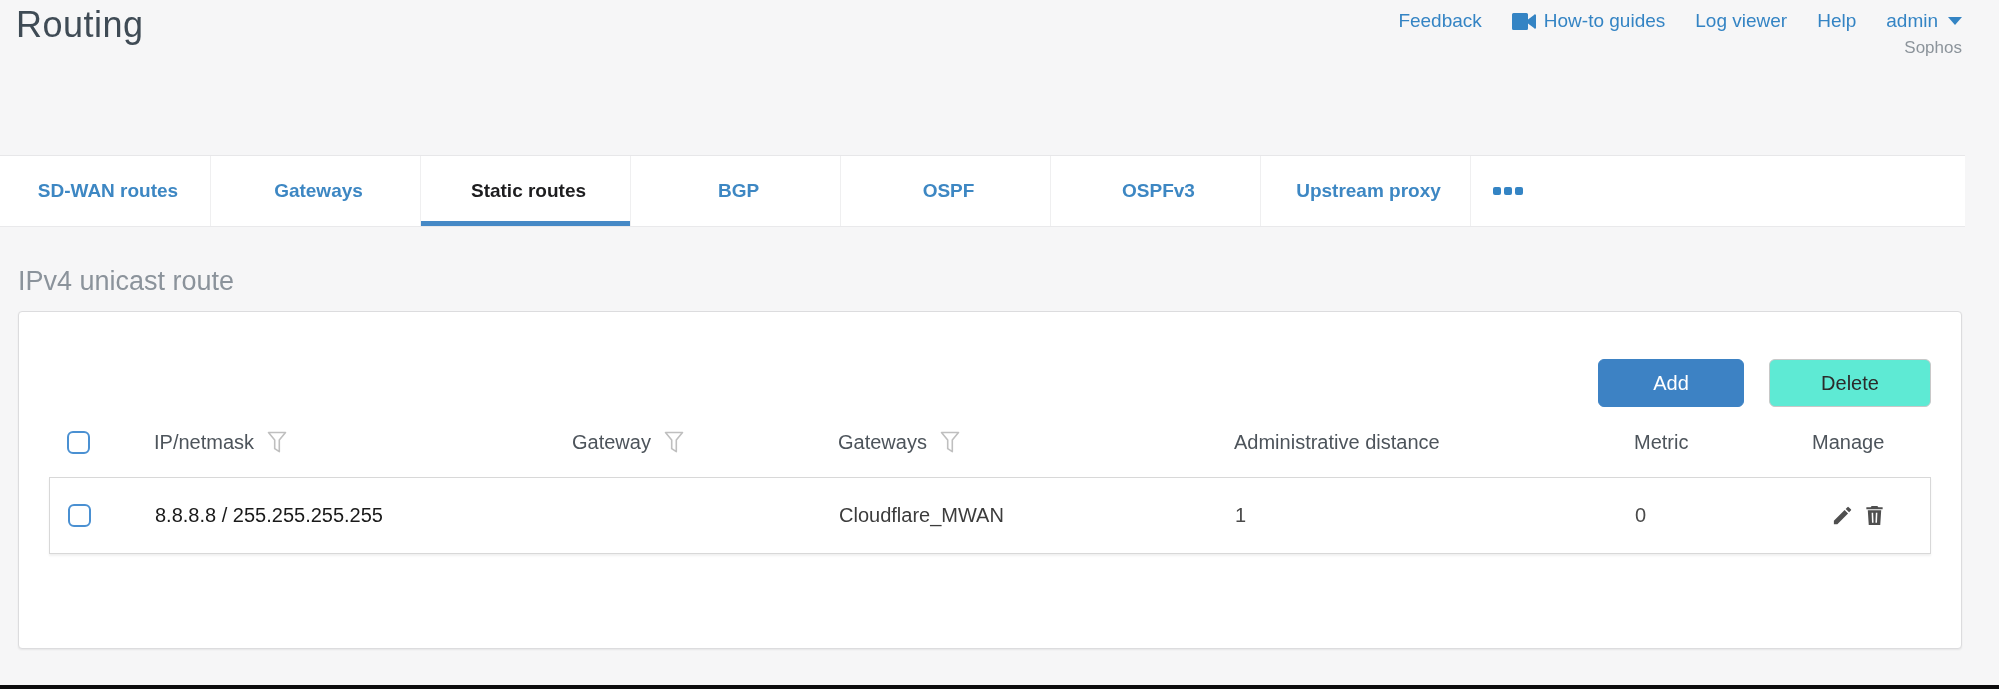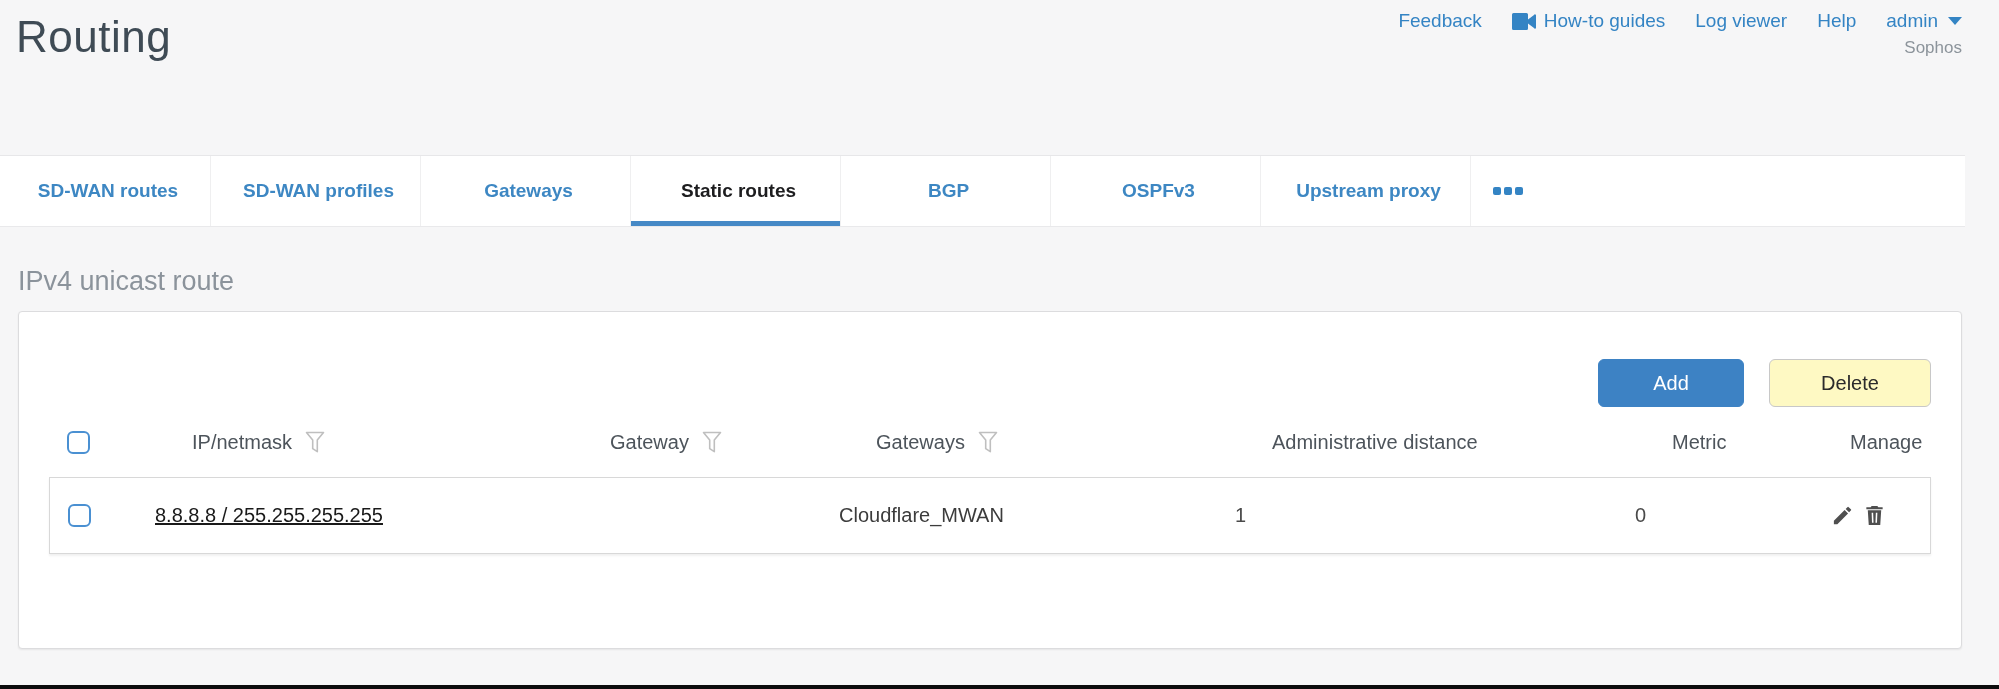--- a/index.html
+++ b/index.html
@@ -7,22 +7,22 @@
   body {
     font-family:"Liberation Sans","DejaVu Sans",sans-serif;
     background:#f6f6f7;
     position:relative;
     color:#333;
   }
 
   
   .top-header { position:relative; height:155px; background:#f6f6f7; }
   .page-title {
-    position:absolute; left:16px; top:12px;
-    font-size:44px; font-weight:400; color:#3f4b55; letter-spacing:0.5px;
+    position:absolute; left:16px; top:4px;
+    font-size:36px; font-weight:400; color:#3f4b55; letter-spacing:0.5px;
   }
   .utility-nav {
     position:absolute; top:10px; right:37px;
     display:flex; align-items:center; gap:30px;
     font-size:19px; color:#3484c4; font-weight:500;
   }
   .utility-nav a { color:#3484c4; text-decoration:none; cursor:pointer; display:flex; align-items:center; gap:8px; }
   .cam-icon { width:24px; height:17px; display:inline-block; }
   .caret-down {
     display:inline-block; width:0; height:0; margin-left:2px;
@@ -67,42 +67,42 @@
     background:#fff; border:1px solid #dcdcde; border-radius:4px;
     box-shadow:0 1px 2px rgba(0,0,0,0.07);
     padding:47px 30px 0 30px;
   }
   .btn-row { display:flex; justify-content:flex-end; gap:25px; }
   .btn {
     height:48px; border-radius:6px; font-size:20px; cursor:pointer;
     font-family:inherit; display:flex; align-items:center; justify-content:center;
   }
   .btn-add { width:146px; background:#3d82c4; border:1px solid #3d82c4; color:#ffffff; }
-  .btn-delete { width:162px; background:#fef9c3; border:1px solid #c8c8c8; color:#2b2b2b; }
+  .btn-delete { width:162px; background:#5eead4; border:1px solid #c8c8c8; color:#2b2b2b; }
 
   
   .grid-cols {
     display:grid;
     grid-template-columns:105px 418px 266px 396px 400px 178px 1fr;
     align-items:center;
   }
   .table-header { height:70px; color:#4d545b; font-size:20px; }
-  .hdr-cell { display:flex; align-items:flex-start; gap:13px;margin-left:38px; }
+  .hdr-cell { display:flex; align-items:flex-start; gap:13px; }
   .funnel { width:20px; height:23px; }
   .checkbox {
     width:23px; height:23px; margin-left:18px;
     border:2px solid #4a90d2; border-radius:6px; background:#fff; cursor:pointer;
   }
   .table-row {
     height:77px; background:#fff;
     border:1px solid #d8d8d8;
     box-shadow:0 2px 2px rgba(0,0,0,0.06);
     font-size:20px; color:#3c3c3c;
   }
-  .ip-link { color:#1a1a1a; text-decoration:underline; cursor:pointer; }
+  .ip-link { color:#1a1a1a; cursor:pointer; }
   .num-cell { color:#4a4a4a; }
   .manage-cell { display:flex; align-items:center; gap:9px; padding-left:18px; }
   .action-icon { width:23px; height:23px; cursor:pointer; color:#4f4f4f; }
   .action-icon svg { width:100%; height:100%; fill:#4f4f4f; }
 
   
   .bottom-strip { position:absolute; left:0; bottom:0; width:100%; height:4px; background:#0c0c0d; }
 </style>
 </head>
 <body>
@@ -135,30 +135,30 @@
   </div>
 
   <div class="brand-label">Sophos</div>
 </div>
 
 <div class="tab-bar">
   <div class="tab">
       <span>SD-WAN routes</span>
     </div>
   <div class="tab">
-      <span>SD-WAN profiles</span>
-    </div>
-  <div class="tab">
       <span>Gateways</span>
     </div>
   <div class="tab active">
       <span>Static routes</span>
     </div>
   <div class="tab">
       <span>BGP</span>
+    </div>
+  <div class="tab">
+      <span>OSPF</span>
     </div>
   <div class="tab">
       <span>OSPFv3</span>
     </div>
   <div class="tab">
       <span>Upstream proxy</span>
     </div>
   <div class="tab-more">
     <span class="dot"></span>
     <span class="dot"></span>

